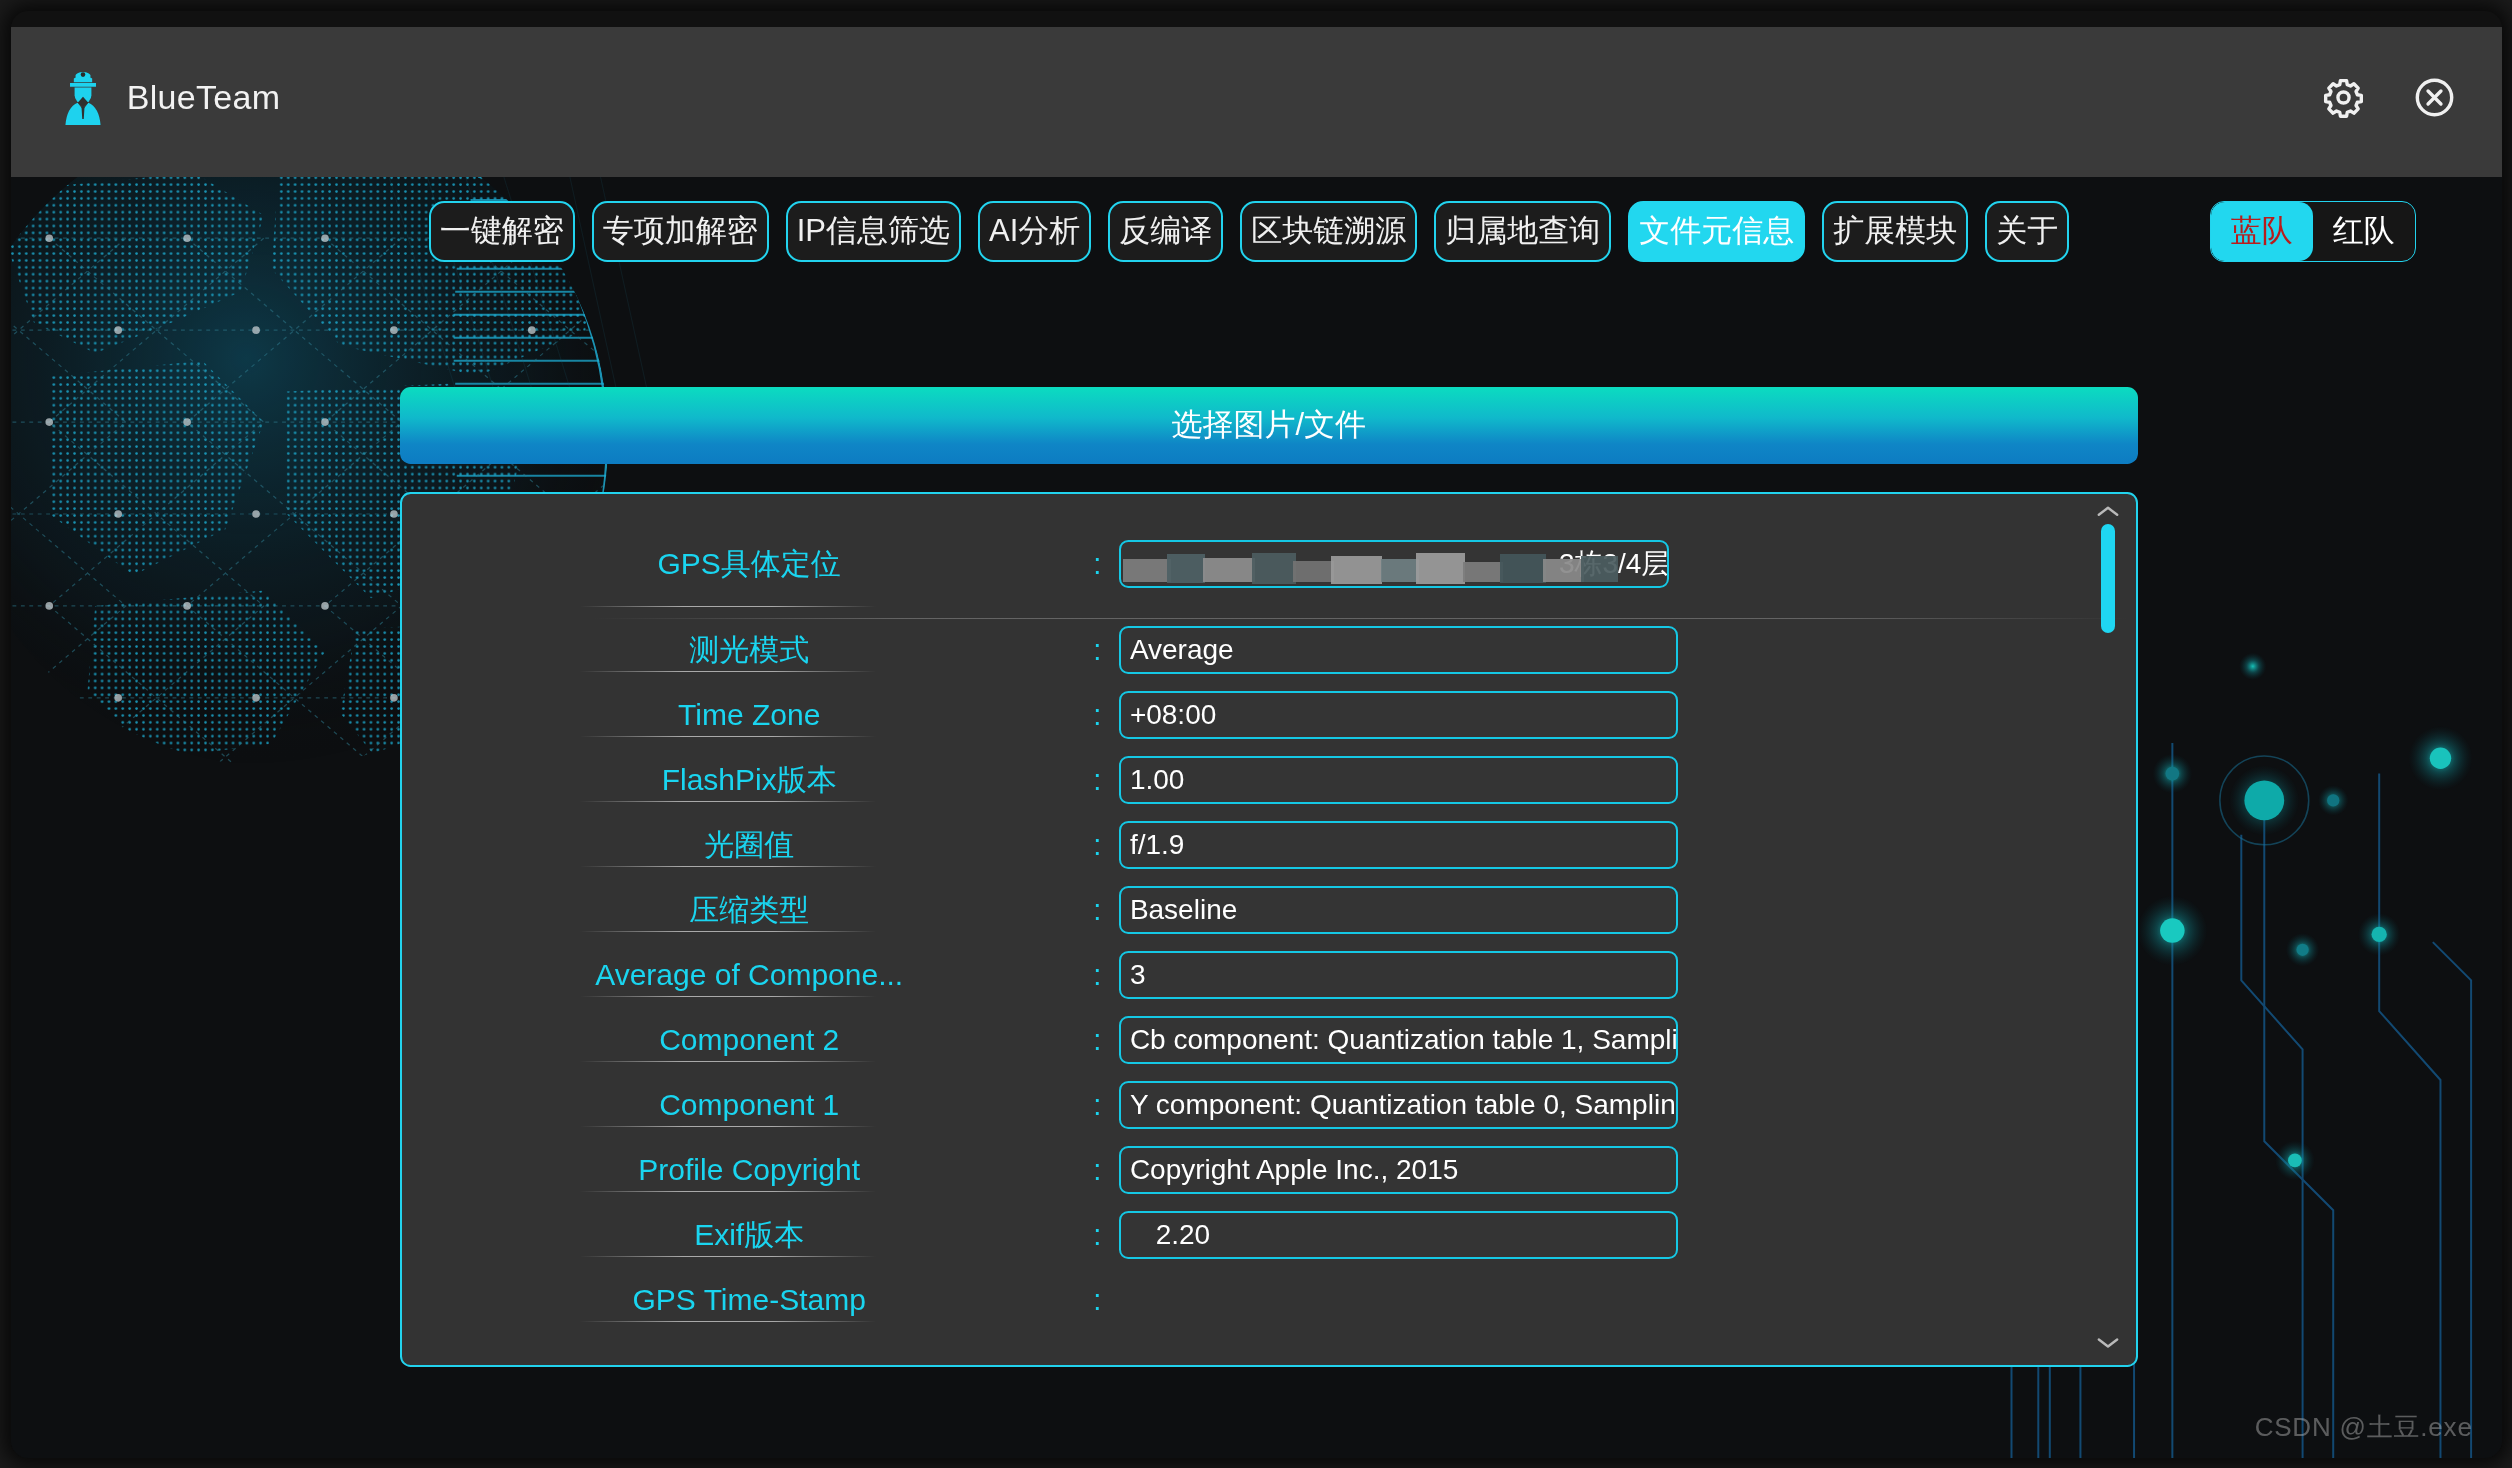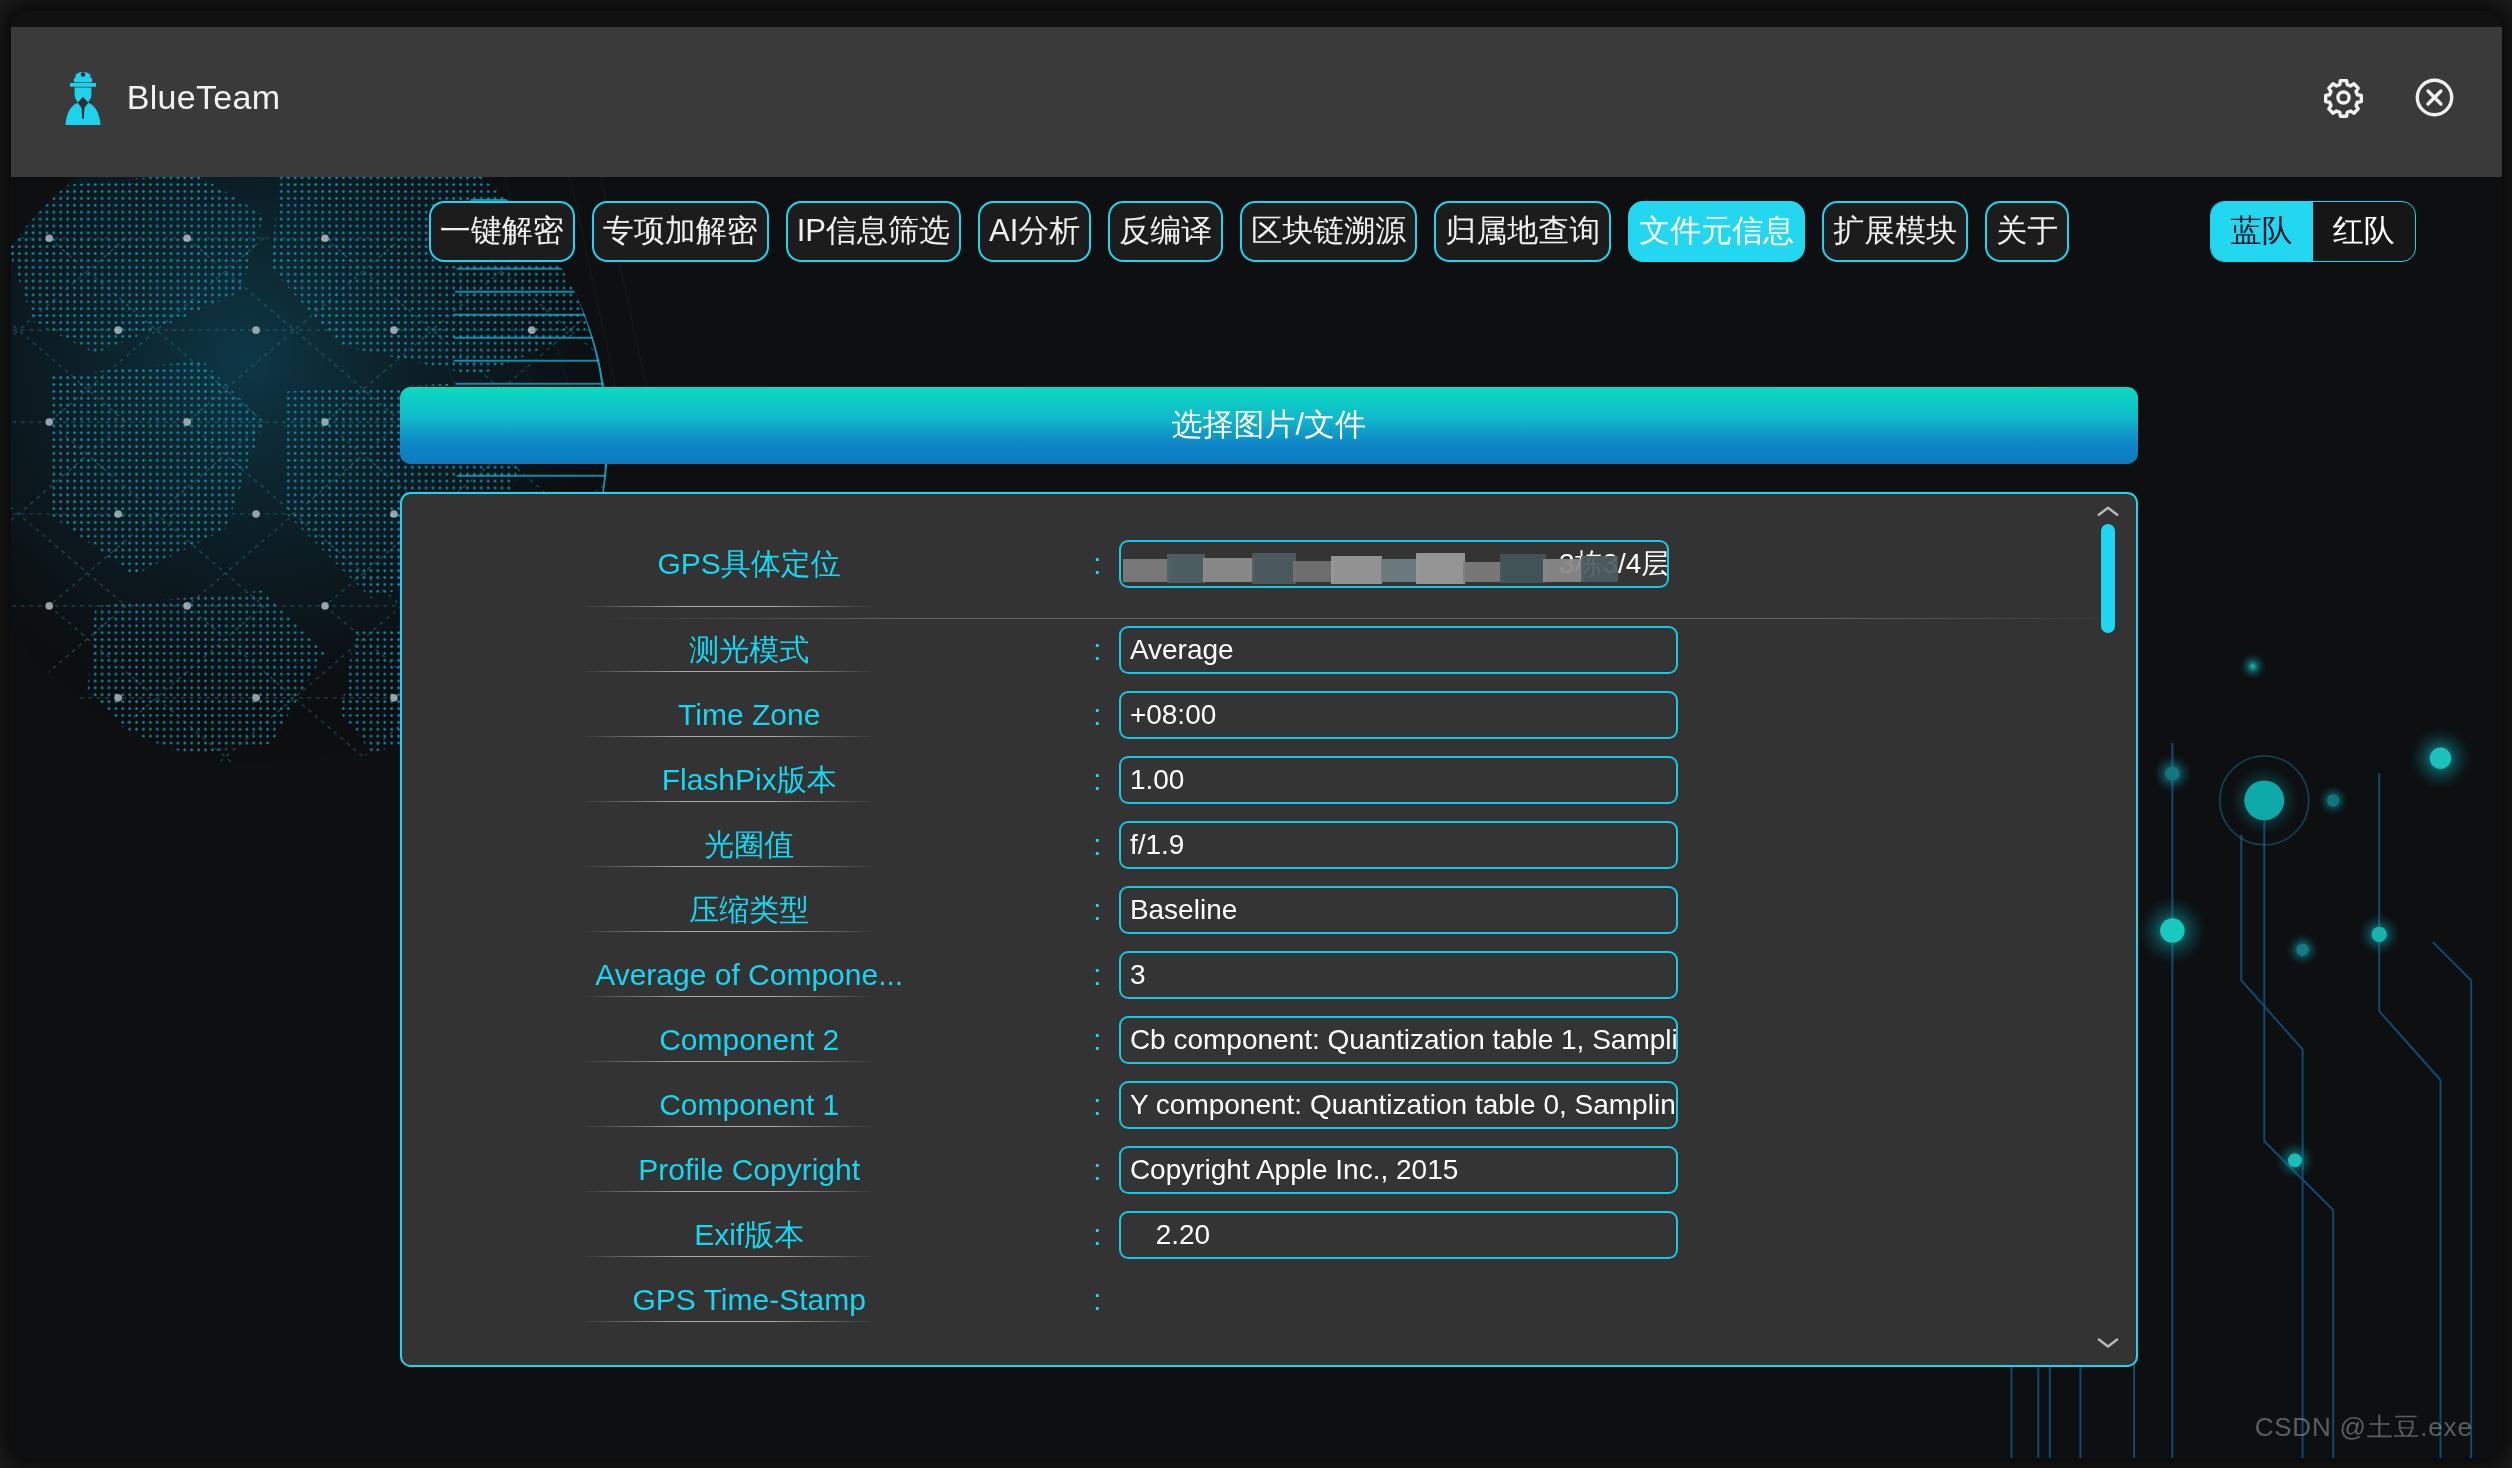--- a/index.html
+++ b/index.html
@@ -130,21 +130,21 @@
     background: #161616;
   }
   .team-opt {
     padding: 0 20px;
     display: flex; align-items: center; justify-content: center;
     color: #ffffff;
     font-size: 31px;
     white-space: nowrap;
     cursor: pointer;
   }
-  .team-opt.active { background: #22d7ef; color: #0f172a; }
+  .team-opt.active { background: #22d7ef; color: #b91c1c; border-radius: 14px; }
 
   
   #select-file-btn {
     position: absolute;
     left: 389px; top: 376px;
     width: 1738px; height: 77px;
     border-radius: 10.7px;
     background: linear-gradient(180deg, #0bdcc0 0%, #10b9cb 40%, #0f86c6 74%, #0d7cc2 100%);
     color: #ffffff;
     font-size: 31px;

